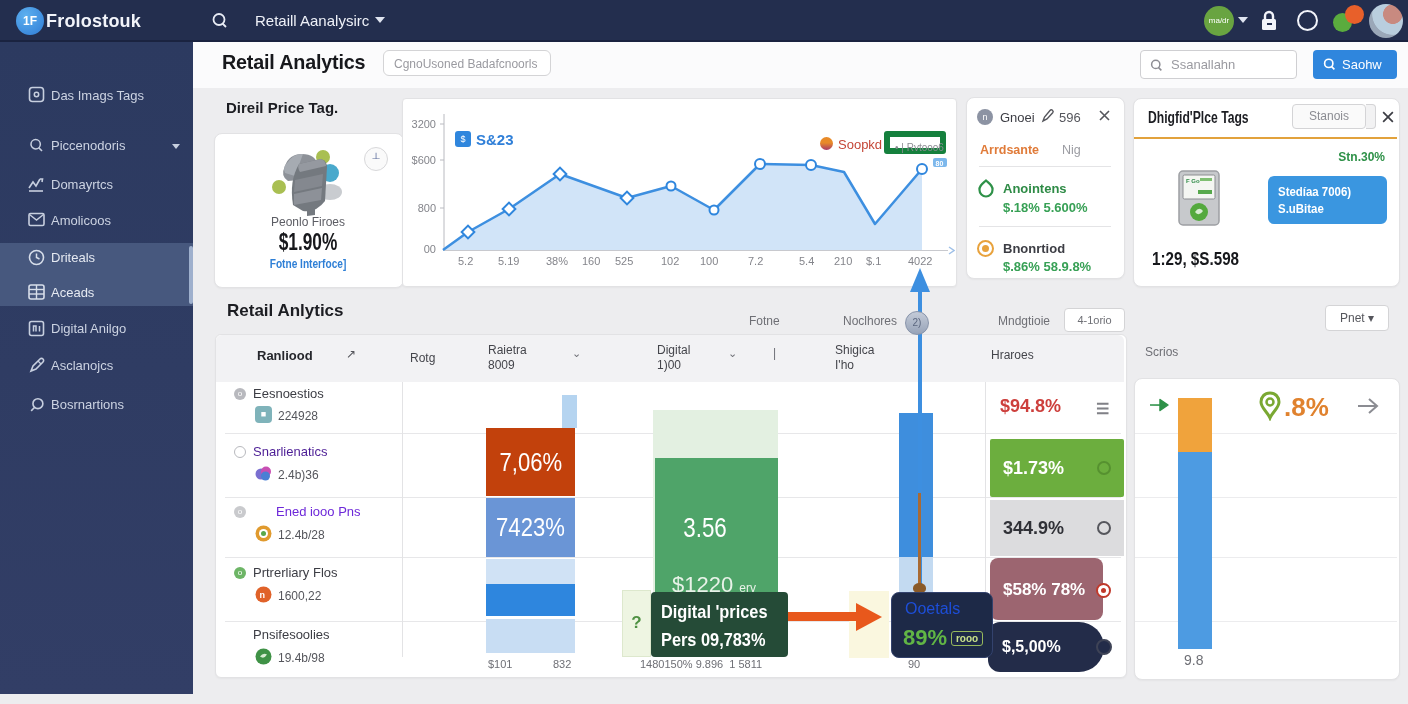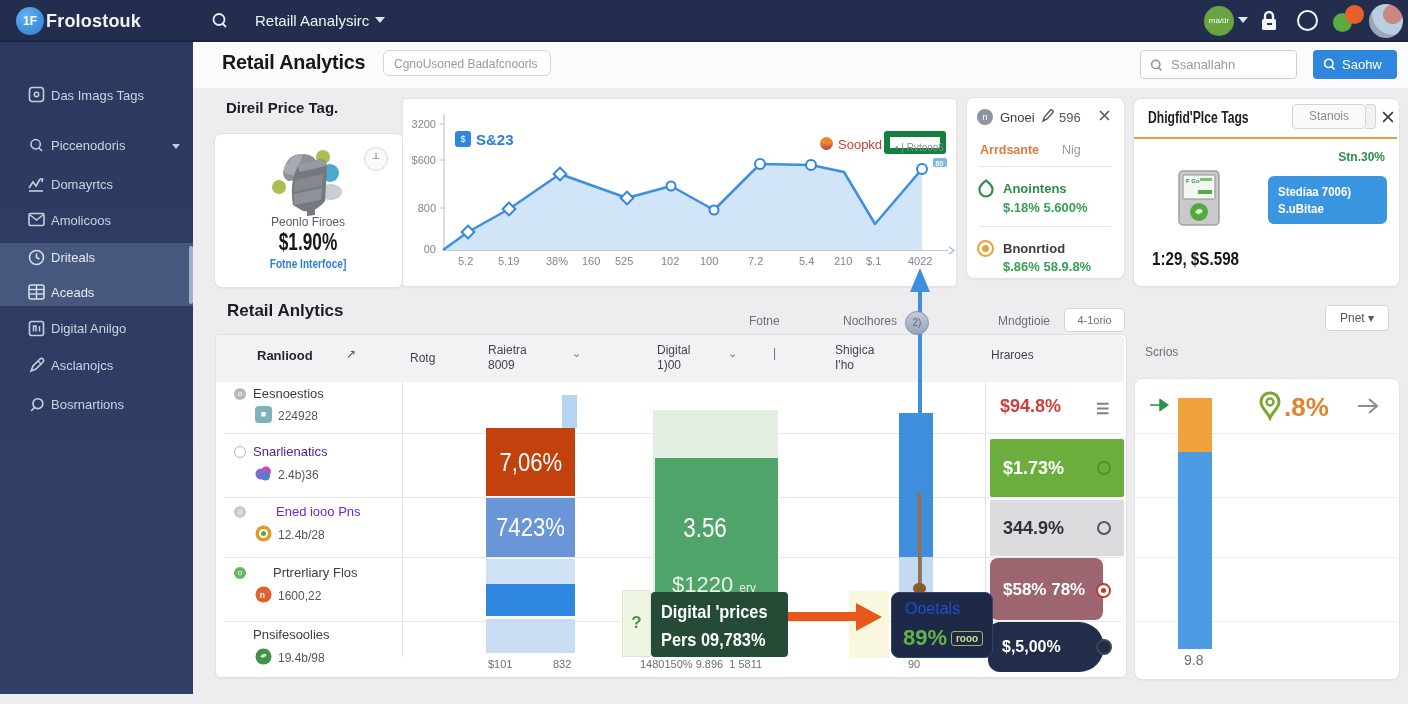--- a/index.html
+++ b/index.html
@@ -296,21 +296,21 @@
     <div class="abs" style="left:234px;top:506px;width:12px;height:12px;border-radius:50%;background:#c9cacd;color:#fff;font-size:8px;text-align:center;line-height:12px;">o</div>
     <div class="abs" style="left:253px;top:504px;color:#6d28d9;font-size:13px;margin-left:23px;">Ened iooo Pns</div>
     <svg class="abs" style="left:255px;top:525px;" width="17" height="17" viewBox="0 0 17 17">
         <circle cx="8.5" cy="8.5" r="8" fill="#e09a2e"></circle>
         <circle cx="8.5" cy="8.5" r="4.5" fill="#fff"></circle>
         <circle cx="8.5" cy="8.5" r="2.5" fill="#58a84a"></circle>
       </svg>
     <div class="abs" style="left:278px;top:528px;color:#55565c;font-size:12px;">12.4b/28</div>
 
     <div class="abs" style="left:234px;top:567px;width:12px;height:12px;border-radius:50%;background:#6db566;color:#fff;font-size:8px;text-align:center;line-height:12px;">o</div>
-    <div class="abs" style="left:253px;top:565px;color:#3c3d44;font-size:13px;margin-left:20px;">Prtrerliary Flos</div>
+    <div class="abs" style="left:253px;top:565px;color:#3c3d44;font-size:13px;">Prtrerliary Flos</div>
     <svg class="abs" style="left:255px;top:586px;" width="17" height="17" viewBox="0 0 17 17">
         <circle cx="8.5" cy="8.5" r="8" fill="#e06229"></circle>
         <text x="4.5" y="12" font-size="9" fill="#fff" font-weight="bold">n</text>
       </svg>
     <div class="abs" style="left:278px;top:589px;color:#55565c;font-size:12px;">1600,22</div>
 
     <div class="abs" style="left:253px;top:627px;color:#3c3d44;font-size:13px;">Pnsifesoolies</div>
     <svg class="abs" style="left:255px;top:648px;" width="17" height="17" viewBox="0 0 17 17">
         <circle cx="8.5" cy="8.5" r="8" fill="#3f9246"></circle>
         <path d="M5 8.5 q3 -4 7 -2 q-3 5 -7 2" fill="#d7ecd2"></path>

